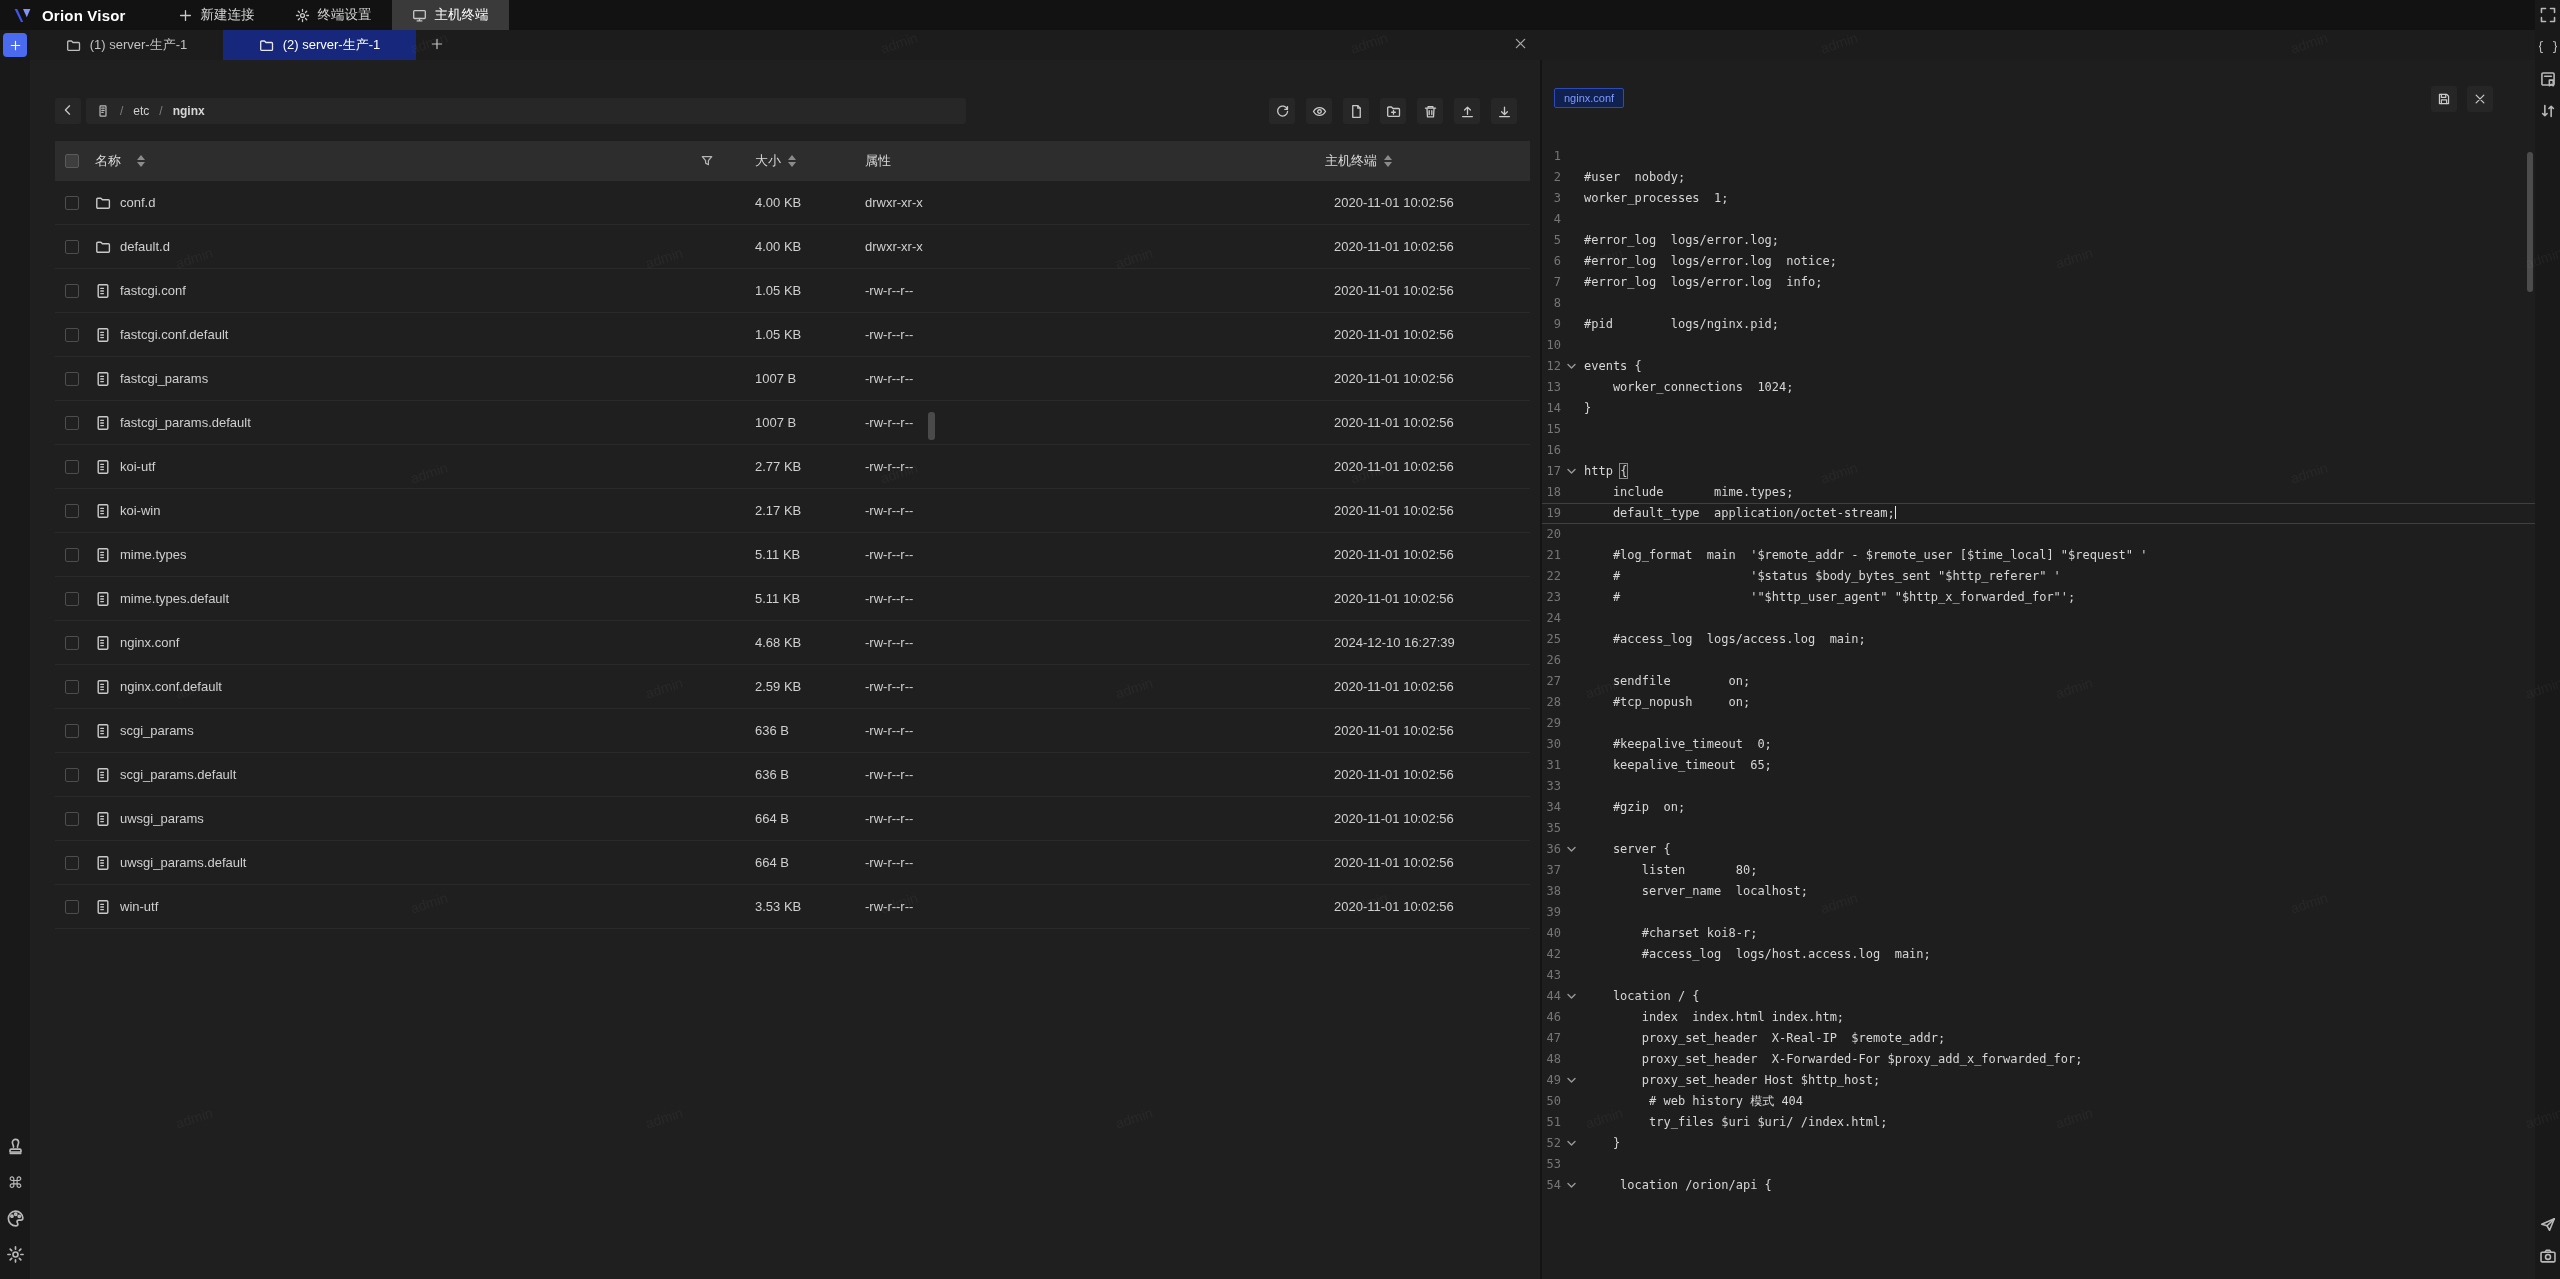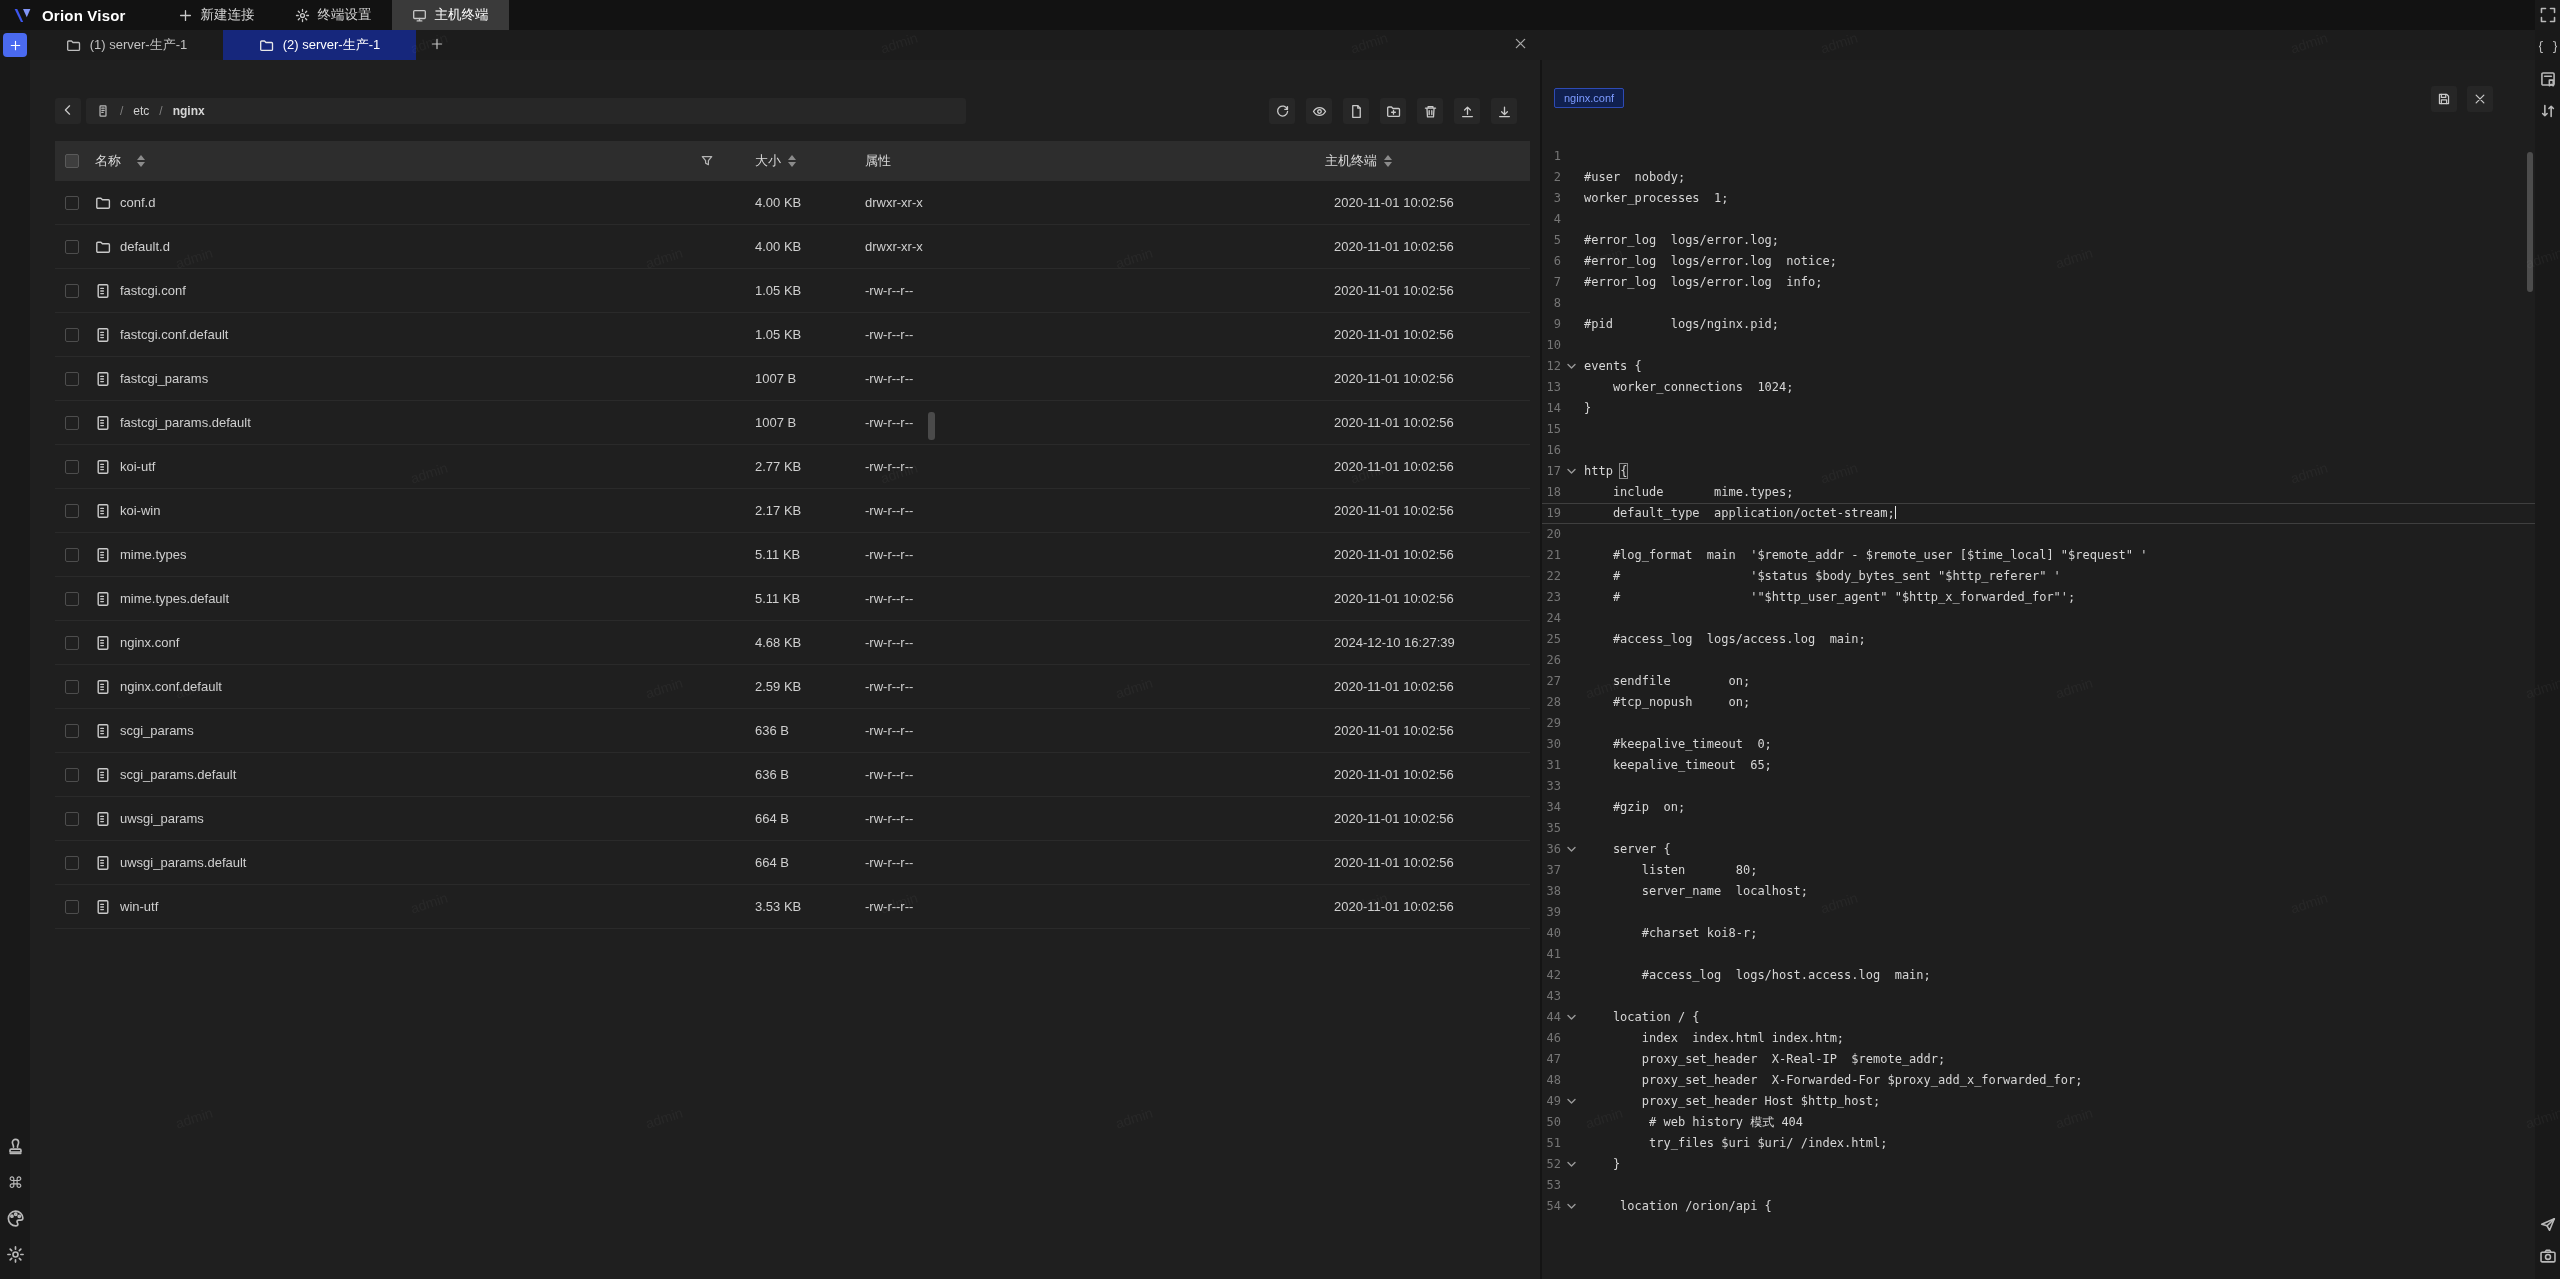--- a/index.html
+++ b/index.html
@@ -678,21 +678,20 @@
         <div class="code-line"><span class="ln">33</span><span class="code"></span></div>
         <div class="code-line"><span class="ln">34</span><span class="code">    #gzip  on;</span></div>
         <div class="code-line"><span class="ln">35</span><span class="code"></span></div>
         <div class="code-line"><span class="ln">36</span><span class="fold icon"><svg viewBox="0 0 11 11">
               <path d="M2 3.5 5.5 7 9 3.5"></path>
             </svg></span><span class="code">    server {</span></div>
         <div class="code-line"><span class="ln">37</span><span class="code">        listen       80;</span></div>
         <div class="code-line"><span class="ln">38</span><span class="code">        server_name  localhost;</span></div>
         <div class="code-line"><span class="ln">39</span><span class="code"></span></div>
         <div class="code-line"><span class="ln">40</span><span class="code">        #charset koi8-r;</span></div>
-        <div class="code-line"><span class="ln">41</span><span class="code"></span></div>
         <div class="code-line"><span class="ln">42</span><span class="code">        #access_log  logs/host.access.log  main;</span></div>
         <div class="code-line"><span class="ln">43</span><span class="code"></span></div>
         <div class="code-line"><span class="ln">44</span><span class="fold icon"><svg viewBox="0 0 11 11">
               <path d="M2 3.5 5.5 7 9 3.5"></path>
             </svg></span><span class="code">    location / {</span></div>
         <div class="code-line"><span class="ln">46</span><span class="code">        index  index.html index.htm;</span></div>
         <div class="code-line"><span class="ln">47</span><span class="code">        proxy_set_header  X-Real-IP  $remote_addr;</span></div>
         <div class="code-line"><span class="ln">48</span><span class="code">        proxy_set_header  X-Forwarded-For $proxy_add_x_forwarded_for;</span></div>
         <div class="code-line"><span class="ln">49</span><span class="fold icon"><svg viewBox="0 0 11 11">
               <path d="M2 3.5 5.5 7 9 3.5"></path>

